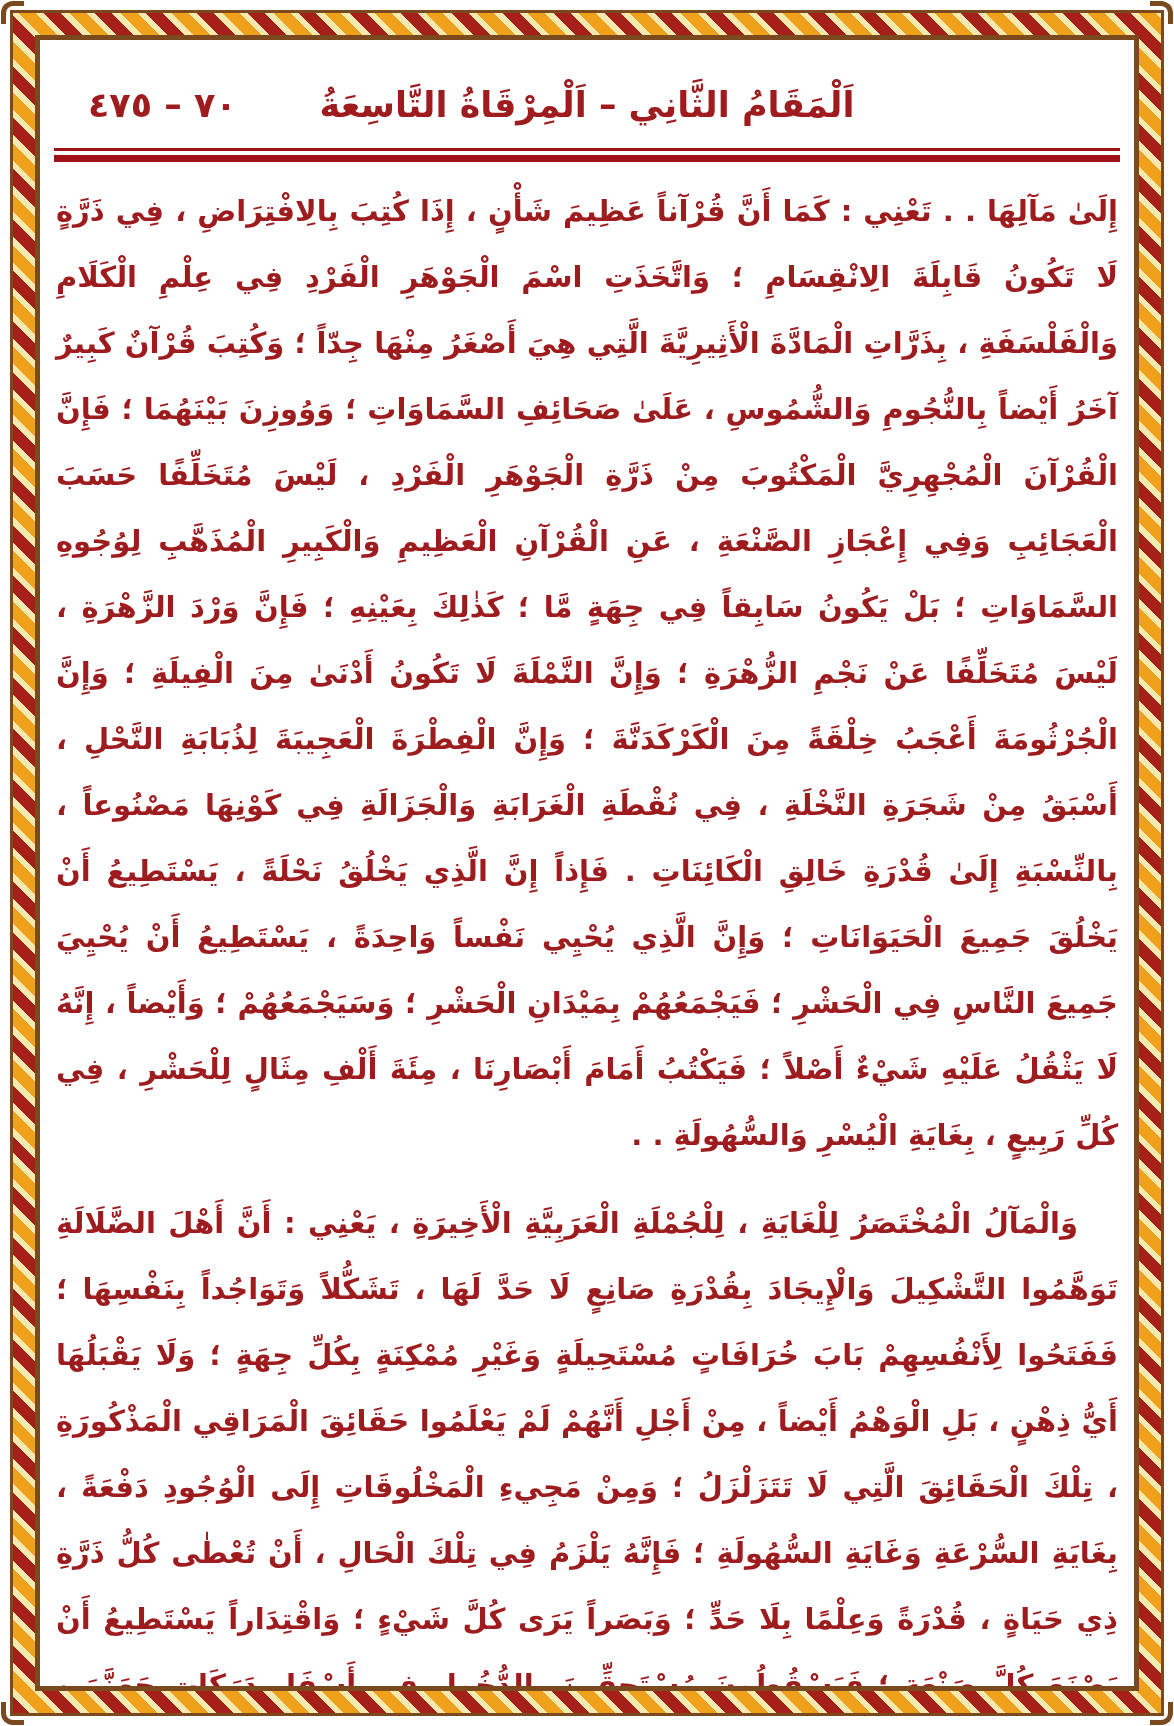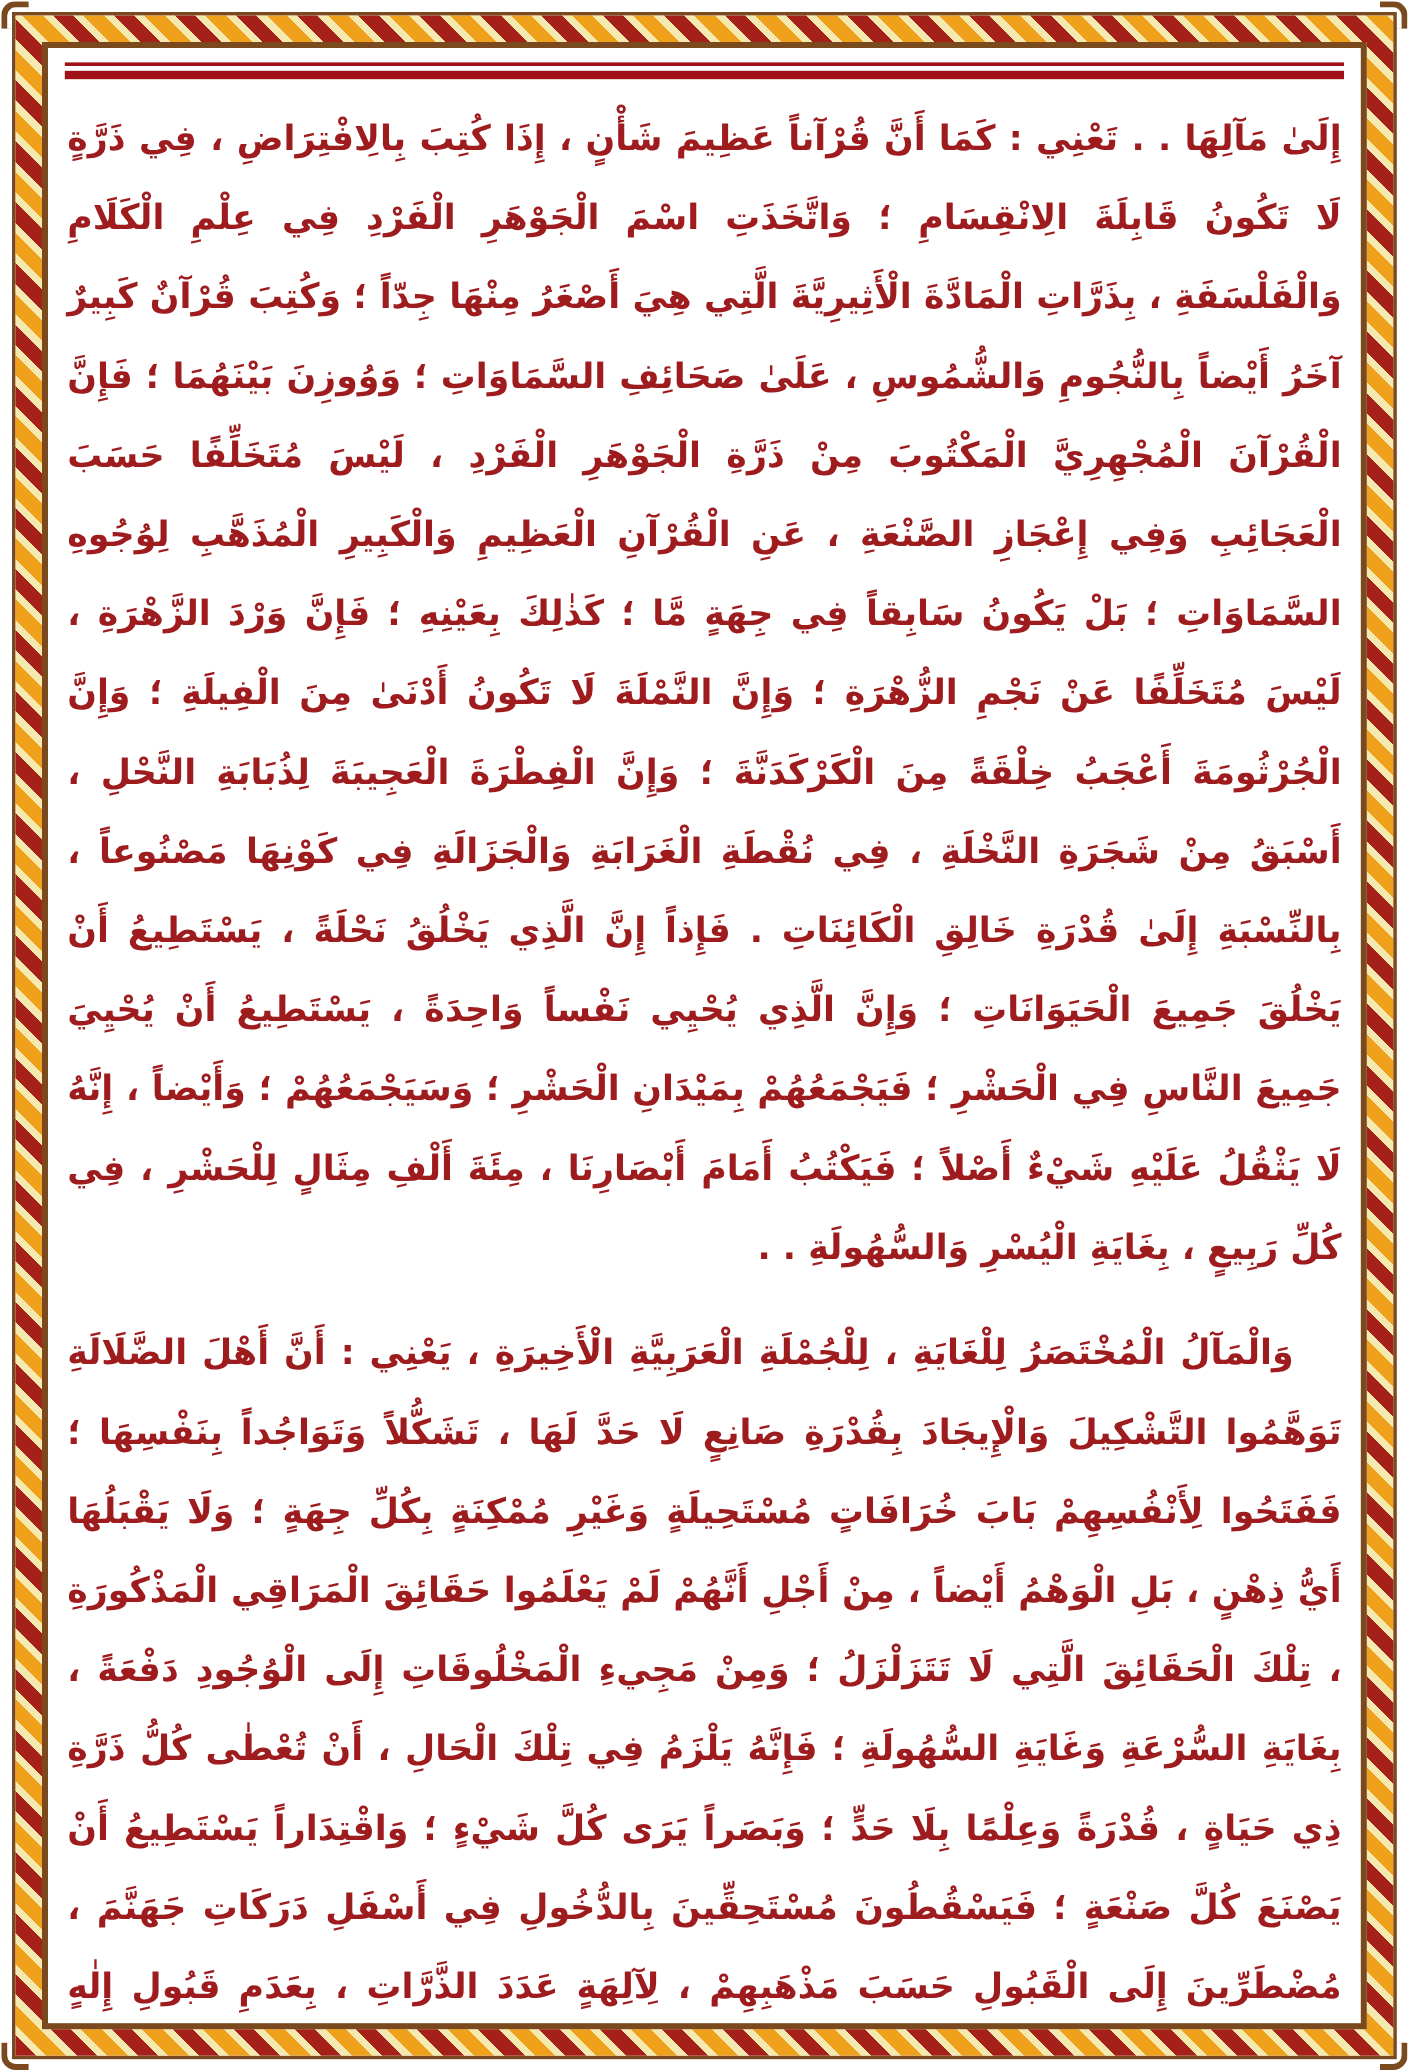--- a/index.html
+++ b/index.html
@@ -113,20 +113,24 @@
 
   <div class="hook tl"></div>
   <div class="hook tr"></div>
   <div class="hook bl"></div>
   <div class="hook br"></div>
 
   <div class="frame">
     <div class="band">
       <div class="inner">
 
+        <div class="header">
+          <div class="page-number">٧٠ – ٤٧٥</div>
+          <div class="title">اَلْمَقَامُ الثَّانِي – اَلْمِرْقَاةُ التَّاسِعَةُ</div>
+        </div>
 
         <div class="rule"></div>
 
         <div class="body-text">
           <p class="first">إِلَىٰ مَآلِهَا . . تَعْنِي : كَمَا أَنَّ قُرْآناً عَظِيمَ شَأْنٍ ، إِذَا كُتِبَ بِالِافْتِرَاضِ ، فِي ذَرَّةٍ لَا تَكُونُ قَابِلَةَ الِانْقِسَامِ ؛ وَاتَّخَذَتِ اسْمَ الْجَوْهَرِ الْفَرْدِ فِي عِلْمِ الْكَلَامِ وَالْفَلْسَفَةِ ، بِذَرَّاتِ الْمَادَّةَ الْأَثِيرِيَّةَ الَّتِي هِيَ أَصْغَرُ مِنْهَا جِدّاً ؛ وَكُتِبَ قُرْآنٌ كَبِيرٌ آخَرُ أَيْضاً بِالنُّجُومِ وَالشُّمُوسِ ، عَلَىٰ صَحَائِفِ السَّمَاوَاتِ ؛ وَوُوزِنَ بَيْنَهُمَا ؛ فَإِنَّ الْقُرْآنَ الْمُجْهِرِيَّ الْمَكْتُوبَ مِنْ ذَرَّةِ الْجَوْهَرِ الْفَرْدِ ، لَيْسَ مُتَخَلِّفًا حَسَبَ الْعَجَائِبِ وَفِي إِعْجَازِ الصَّنْعَةِ ، عَنِ الْقُرْآنِ الْعَظِيمِ وَالْكَبِيرِ الْمُذَهَّبِ لِوُجُوهِ السَّمَاوَاتِ ؛ بَلْ يَكُونُ سَابِقاً فِي جِهَةٍ مَّا ؛ كَذٰلِكَ بِعَيْنِهِ ؛ فَإِنَّ وَرْدَ الزَّهْرَةِ ، لَيْسَ مُتَخَلِّفًا عَنْ نَجْمِ الزُّهْرَةِ ؛ وَإِنَّ النَّمْلَةَ لَا تَكُونُ أَدْنَىٰ مِنَ الْفِيلَةِ ؛ وَإِنَّ الْجُرْثُومَةَ أَعْجَبُ خِلْقَةً مِنَ الْكَرْكَدَنَّةَ ؛ وَإِنَّ الْفِطْرَةَ الْعَجِيبَةَ لِذُبَابَةِ النَّحْلِ ، أَسْبَقُ مِنْ شَجَرَةِ النَّخْلَةِ ، فِي نُقْطَةِ الْغَرَابَةِ وَالْجَزَالَةِ فِي كَوْنِهَا مَصْنُوعاً ، بِالنِّسْبَةِ إِلَىٰ قُدْرَةِ خَالِقِ الْكَائِنَاتِ . فَإِذاً إِنَّ الَّذِي يَخْلُقُ نَحْلَةً ، يَسْتَطِيعُ أَنْ يَخْلُقَ جَمِيعَ الْحَيَوَانَاتِ ؛ وَإِنَّ الَّذِي يُحْيِي نَفْساً وَاحِدَةً ، يَسْتَطِيعُ أَنْ يُحْيِيَ جَمِيعَ النَّاسِ فِي الْحَشْرِ ؛ فَيَجْمَعُهُمْ بِمَيْدَانِ الْحَشْرِ ؛ وَسَيَجْمَعُهُمْ ؛ وَأَيْضاً ، إِنَّهُ لَا يَثْقُلُ عَلَيْهِ شَيْءٌ أَصْلاً ؛ فَيَكْتُبُ أَمَامَ أَبْصَارِنَا ، مِئَةَ أَلْفِ مِثَالٍ لِلْحَشْرِ ، فِي كُلِّ رَبِيعٍ ، بِغَايَةِ الْيُسْرِ وَالسُّهُولَةِ . .</p>
           <p class="second">وَالْمَآلُ الْمُخْتَصَرُ لِلْغَايَةِ ، لِلْجُمْلَةِ الْعَرَبِيَّةِ الْأَخِيرَةِ ، يَعْنِي : أَنَّ أَهْلَ الضَّلَالَةِ تَوَهَّمُوا التَّشْكِيلَ وَالْإِيجَادَ بِقُدْرَةِ صَانِعٍ لَا حَدَّ لَهَا ، تَشَكُّلاً وَتَوَاجُداً بِنَفْسِهَا ؛ فَفَتَحُوا لِأَنْفُسِهِمْ بَابَ خُرَافَاتٍ مُسْتَحِيلَةٍ وَغَيْرِ مُمْكِنَةٍ بِكُلِّ جِهَةٍ ؛ وَلَا يَقْبَلُهَا أَيُّ ذِهْنٍ ، بَلِ الْوَهْمُ أَيْضاً ، مِنْ أَجْلِ أَنَّهُمْ لَمْ يَعْلَمُوا حَقَائِقَ الْمَرَاقِي الْمَذْكُورَةِ ، تِلْكَ الْحَقَائِقَ الَّتِي لَا تَتَزَلْزَلُ ؛ وَمِنْ مَجِيءِ الْمَخْلُوقَاتِ إِلَى الْوُجُودِ دَفْعَةً ، بِغَايَةِ السُّرْعَةِ وَغَايَةِ السُّهُولَةِ ؛ فَإِنَّهُ يَلْزَمُ فِي تِلْكَ الْحَالِ ، أَنْ تُعْطٰى كُلُّ ذَرَّةِ ذِي حَيَاةٍ ، قُدْرَةً وَعِلْمًا بِلَا حَدٍّ ؛ وَبَصَراً يَرَى كُلَّ شَيْءٍ ؛ وَاقْتِدَاراً يَسْتَطِيعُ أَنْ يَصْنَعَ كُلَّ صَنْعَةٍ ؛ فَيَسْقُطُونَ مُسْتَحِقِّينَ بِالدُّخُولِ فِي أَسْفَلِ دَرَكَاتِ جَهَنَّمَ ، مُضْطَرِّينَ إِلَى الْقَبُولِ حَسَبَ مَذْهَبِهِمْ ، لِآلِهَةٍ عَدَدَ الذَّرَّاتِ ، بِعَدَمِ قَبُولِ إِلٰهٍ وَاحِدٍ . . أَمَّا أَهْلُ الْهِدَايَةِ ، فَإِنَّ الْحَقَائِقَ الْقَوِيَّةَ ، وَالْحُجَجَ غَيْرَ الْمُتَزَلْزِلَةِ ، فِي الْمَرَاقِي السَّابِقَةِ ، أَعْطَتْ قُلُوبَهُمُ السَّلِيمَةَ ،</p>
         </div>
 
       </div>
     </div>

